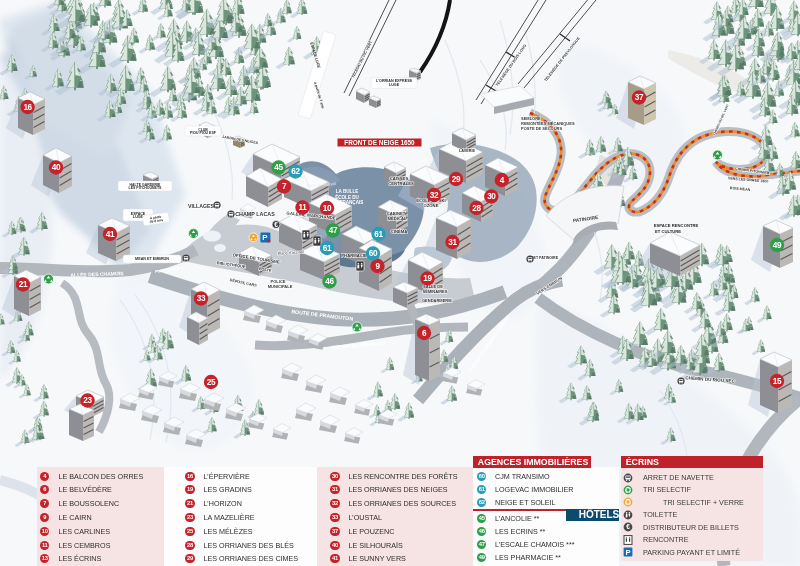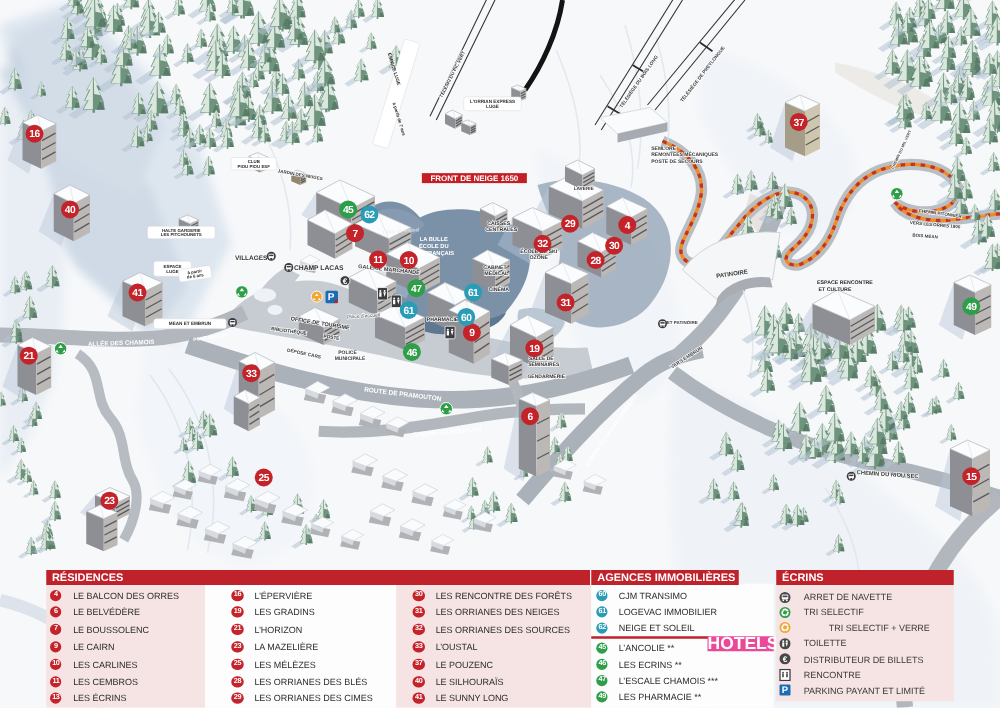--- a/index.html
+++ b/index.html
@@ -1436,21 +1436,20 @@
 <g transform="translate(777,245)">
         <circle r="7.2" fill="#2f9e49"></circle>
         <text x="0" y="2.9" font-size="8.2" font-weight="bold" fill="#fff" text-anchor="middle" letter-spacing="-0.4">49</text>
       </g>
 </svg>
 
 <div style="position:absolute;left:37px;top:467px;width:127px;height:99px;background:#f6e4e4"></div>
 <div style="position:absolute;left:164px;top:467px;width:152.5px;height:99px;background:#fdfdfd"></div>
 <div style="position:absolute;left:316.5px;top:467px;width:156px;height:99px;background:#f6e4e4"></div>
 
-<div class="hdr" style="left:37px;top:455.5px;width:434.5px;height:12px">RÉSIDENCES</div>
 
 <div class="bdg" style="left:40.1px;top:471.5px;background:#c4232a">4</div>
 <div class="itm" style="left:58.5px;top:471.6px">LE BALCON DES ORRES</div>
 
 <div class="bdg" style="left:40.1px;top:485.3px;background:#c4232a">6</div>
 <div class="itm" style="left:58.5px;top:485.40000000000003px">LE BELVÉDÈRE</div>
 
 <div class="bdg" style="left:40.1px;top:499.1px;background:#c4232a">7</div>
 <div class="itm" style="left:58.5px;top:499.20000000000005px">LE BOUSSOLENC</div>
 
@@ -1499,37 +1498,37 @@
 <div class="bdg" style="left:330.4px;top:512.9px;background:#c4232a">33</div>
 <div class="itm" style="left:348.5px;top:513.0px">L’OUSTAL</div>
 
 <div class="bdg" style="left:330.4px;top:526.7px;background:#c4232a">37</div>
 <div class="itm" style="left:348.5px;top:526.8000000000001px">LE POUZENC</div>
 
 <div class="bdg" style="left:330.4px;top:540.5px;background:#c4232a">40</div>
 <div class="itm" style="left:348.5px;top:540.6px">LE SILHOURAÏS</div>
 
 <div class="bdg" style="left:330.4px;top:554.3000000000001px;background:#c4232a">41</div>
-<div class="itm" style="left:348.5px;top:554.4000000000001px">LE SUNNY LONG</div>
+<div class="itm" style="left:348.5px;top:554.4000000000001px">LE SUNNY VERS</div>
 
 <div style="position:absolute;left:473.3px;top:467px;width:146.2px;height:99px;background:#fdfdfd"></div>
 
 <div class="hdr" style="left:473.3px;top:455.5px;width:117.7px;height:12px">AGENCES IMMOBILIÈRES</div>
 
 <div class="bdg" style="left:477.2px;top:471.59999999999997px;background:#2a9cb6">60</div>
 <div class="itm" style="left:495px;top:471.7px">CJM TRANSIMO</div>
 
 <div class="bdg" style="left:477.2px;top:484.9px;background:#2a9cb6">61</div>
 <div class="itm" style="left:495px;top:485.0px">LOGEVAC IMMOBILIER</div>
 
 <div class="bdg" style="left:477.2px;top:498.2px;background:#2a9cb6">62</div>
 <div class="itm" style="left:495px;top:498.3px">NEIGE ET SOLEIL</div>
 
 <div style="position:absolute;left:472.5px;top:508.8px;width:94px;height:1.8px;background:#bf222a"></div>
-<div style="position:absolute;left:566px;top:509px;width:53.3px;height:11.6px;background:#ec4899;color:#fff;font-weight:bold;font-size:14px;line-height:11.6px;text-align:center">HÔTELS</div>
+<div style="position:absolute;left:566px;top:509px;width:53.3px;height:11.6px;background:#0c4a6e;color:#fff;font-weight:bold;font-size:10px;line-height:11.6px;text-align:right">HÔTELS</div>
 
 <div class="bdg" style="left:477.2px;top:514.1999999999999px;background:#2f9e49">45</div>
 <div class="itm" style="left:495px;top:514.3px">L’ANCOLIE **</div>
 
 <div class="bdg" style="left:477.2px;top:527.1999999999999px;background:#2f9e49">46</div>
 <div class="itm" style="left:495px;top:527.3px">LES ECRINS **</div>
 
 <div class="bdg" style="left:477.2px;top:540.1999999999999px;background:#2f9e49">47</div>
 <div class="itm" style="left:495px;top:540.3px">L’ESCALE CHAMOIS ***</div>
 

